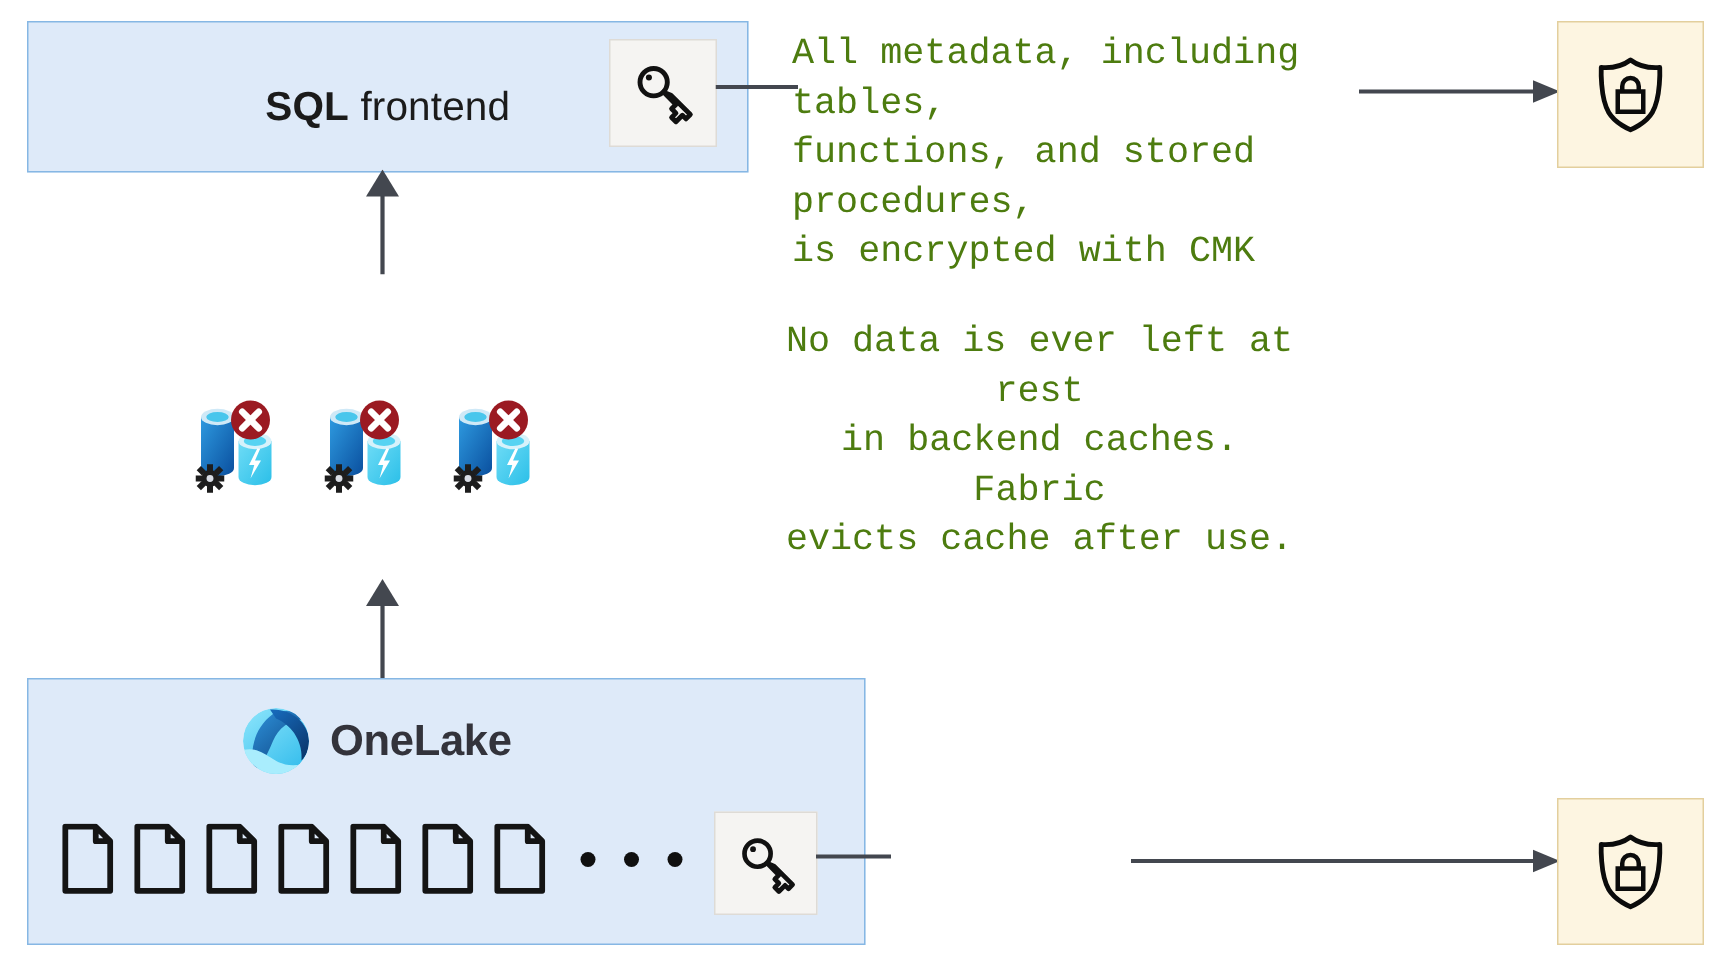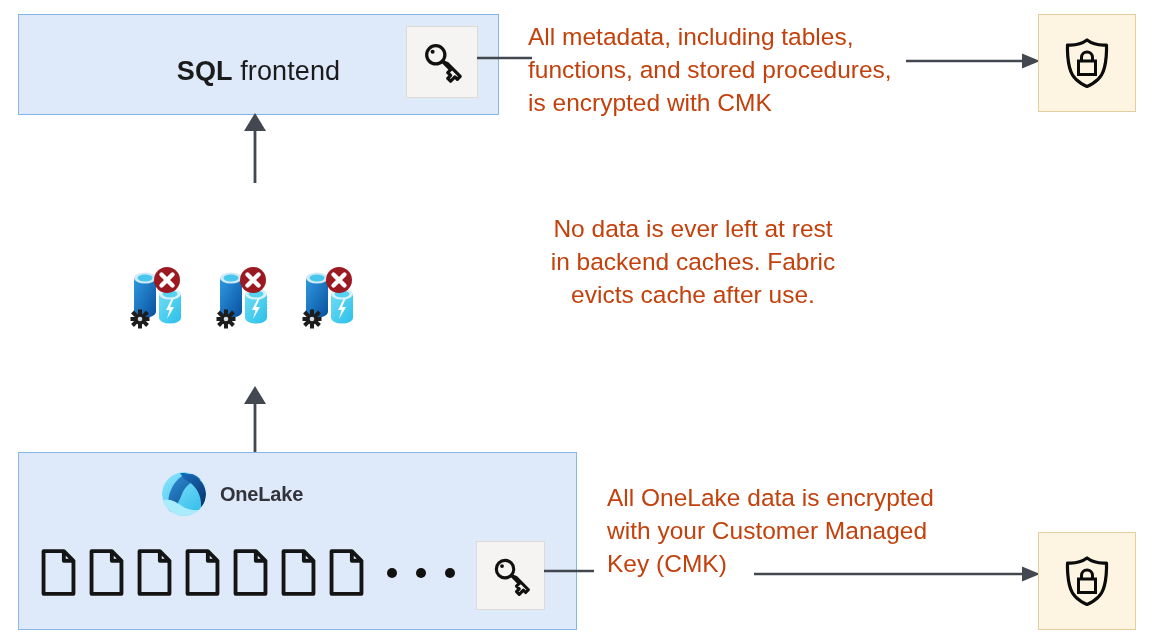--- a/index.html
+++ b/index.html
@@ -76,22 +76,23 @@
     justify-content: center;
   }
   #shield-chip-top    { left: 1038px; top: 14px;  width: 98px; height: 98px; }
   #shield-chip-bottom { left: 1038px; top: 532px; width: 98px; height: 98px; }
 
   
   .callout {
     position: absolute;
     font-size: 24.5px;
     line-height: 33px;
-    color: #c2410c;
+    color: #4d7c0f;
     white-space: pre-line;
+    font-family: Liberation Mono, monospace;
   }
   #callout-metadata { left: 528px; top: 20px;  width: 400px; }
   #callout-cache    { left: 513px; top: 212px; width: 360px; text-align: center; }
   #callout-onelake  { left: 607px; top: 481px; width: 400px; }
 
   
   #compute-nodes {
     position: absolute;
     left: 128px;
     top: 264px;
@@ -126,21 +127,21 @@
   
   #onelake-brand {
     position: absolute;
     left: 160px;
     top: 470px;
     display: flex;
     align-items: center;
     gap: 12px;
   }
   #onelake-wordmark {
-    font-size: 20px;
+    font-size: 29px;
     font-weight: bold;
     color: #33333b;
     letter-spacing: -0.2px;
   }
 
   
   .connector { position: absolute; }
   #arrow-pool-to-sql    { left: 238px; top: 113px; }
   #arrow-onelake-topool { left: 238px; top: 386px; }
   #line-sqlkey          { left: 477px; top: 55px; }
@@ -367,23 +368,20 @@
         <path d="M24.4 23.4 L33 32 L30 35 L33 38 L30 41 L33 44 L37.5 39.5 L40 42 L43 39 L29.5 25.5 Z"></path>
       </g>
       <circle cx="14.2" cy="13.2" r="2.1" fill="#111111"></circle>
     </svg>
   </div>
 
   <svg class="connector" id="line-onelakekey" width="50" height="6">
     <line x1="0" y1="3" x2="50" y2="3" stroke="#43474f" stroke-width="2.6"></line>
   </svg>
 
-  <div class="callout" id="callout-onelake">All OneLake data is encrypted
-with your Customer Managed
-Key (CMK)</div>
 
   <svg class="connector" id="arrow-cmk-shield" width="286" height="22">
     <line x1="0" y1="11" x2="270" y2="11" stroke="#43474f" stroke-width="2.6"></line>
     <polygon points="268,3.5 286,11 268,18.5" fill="#43474f"></polygon>
   </svg>
 
   <div class="shield-chip" id="shield-chip-bottom">
     <svg width="50" height="52" viewBox="0 0 50 52">
       <path d="M25 3 C19 7.5 12 8.5 5.5 8 C5.5 8 4.6 28 10.5 38 C15 45.6 25 49.5 25 49.5 C25 49.5 35 45.6 39.5 38 C45.4 28 44.5 8 44.5 8 C38 8.5 31 7.5 25 3 Z" fill="none" stroke="#0b0b0b" stroke-width="3.2" stroke-linejoin="round"></path>
       <rect x="16.5" y="24" width="17" height="13.5" fill="none" stroke="#0b0b0b" stroke-width="3"></rect>

